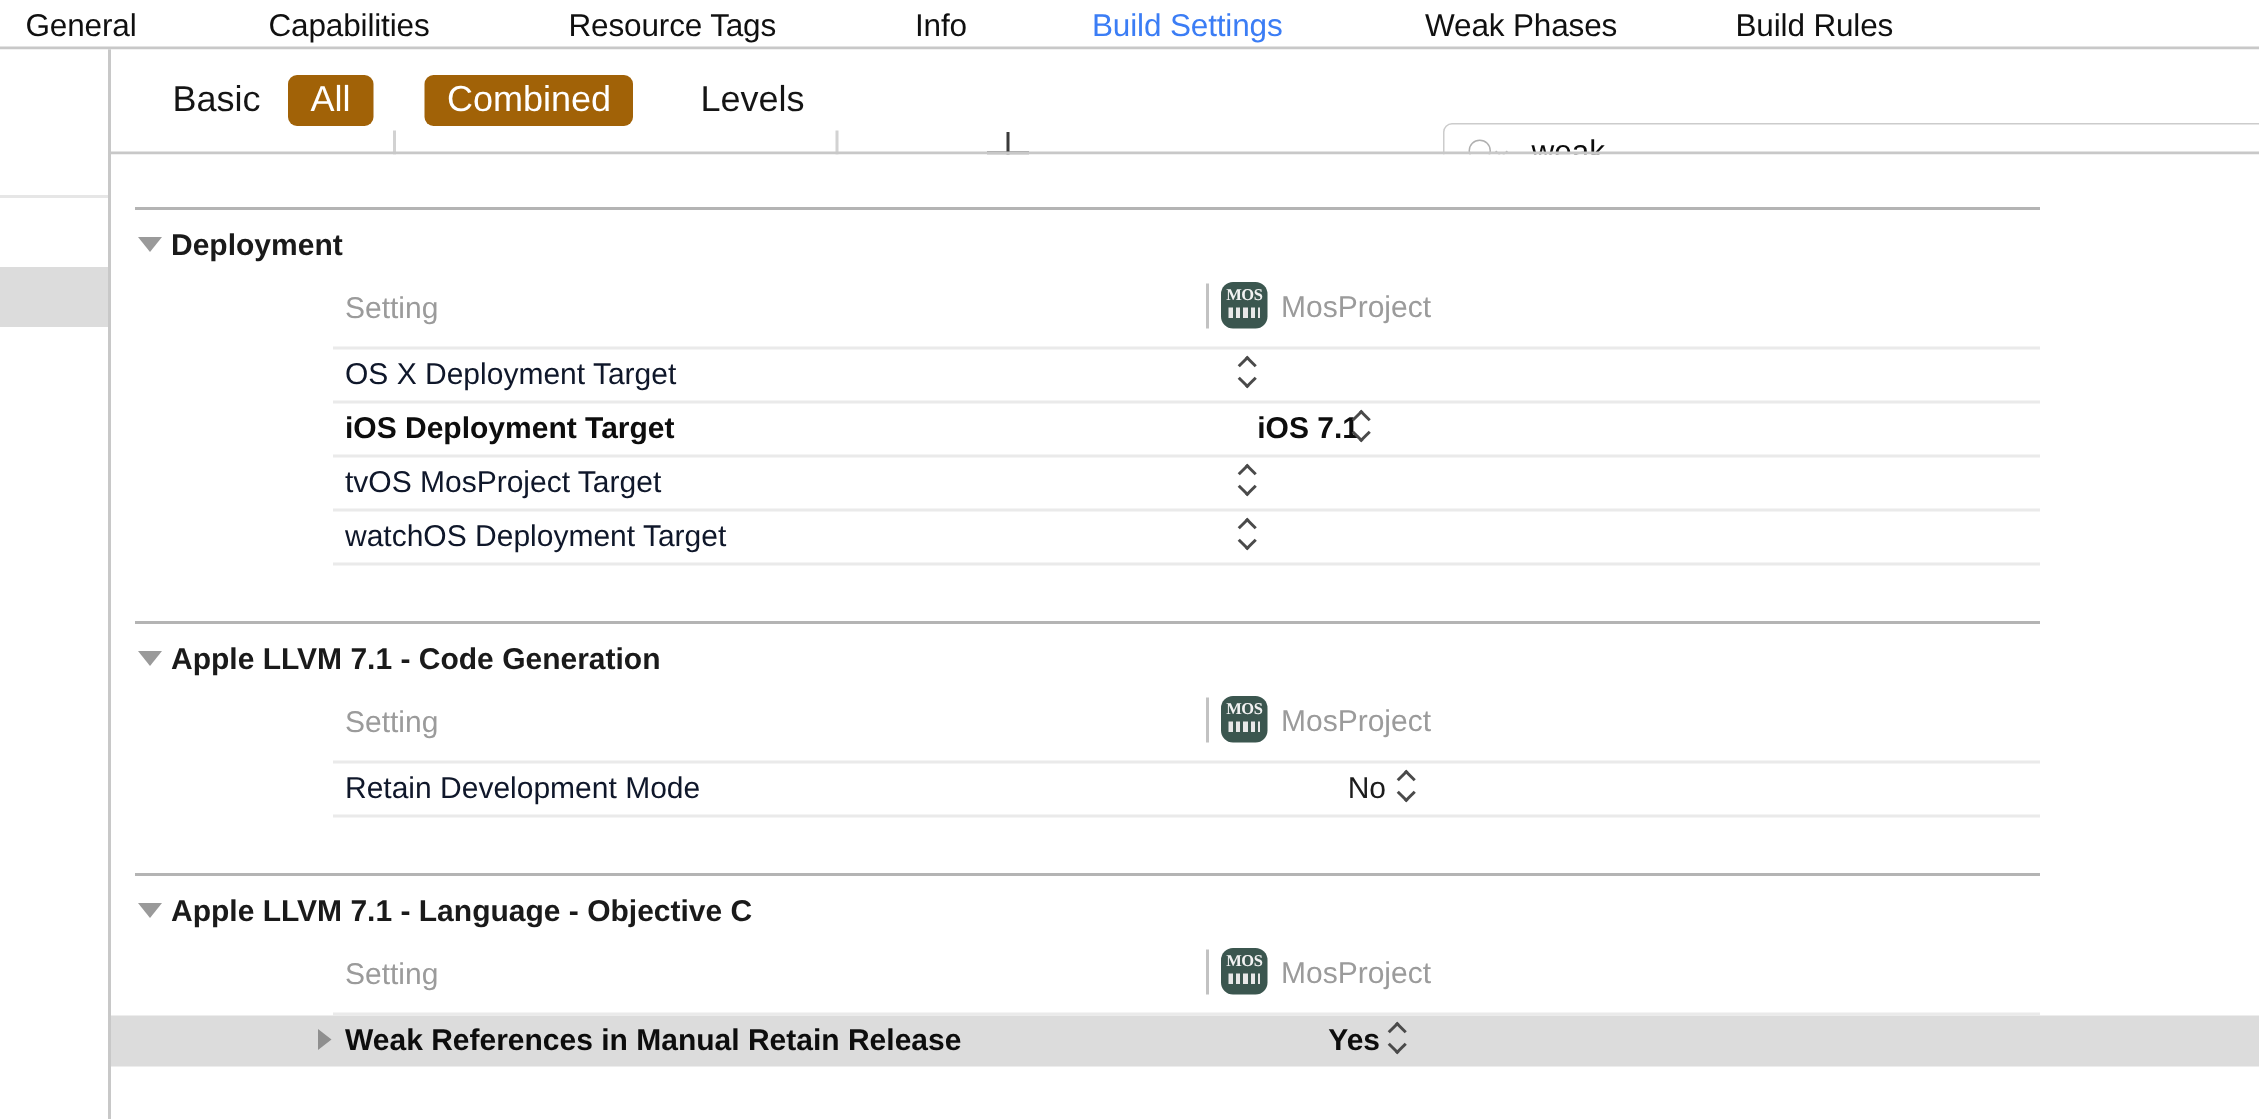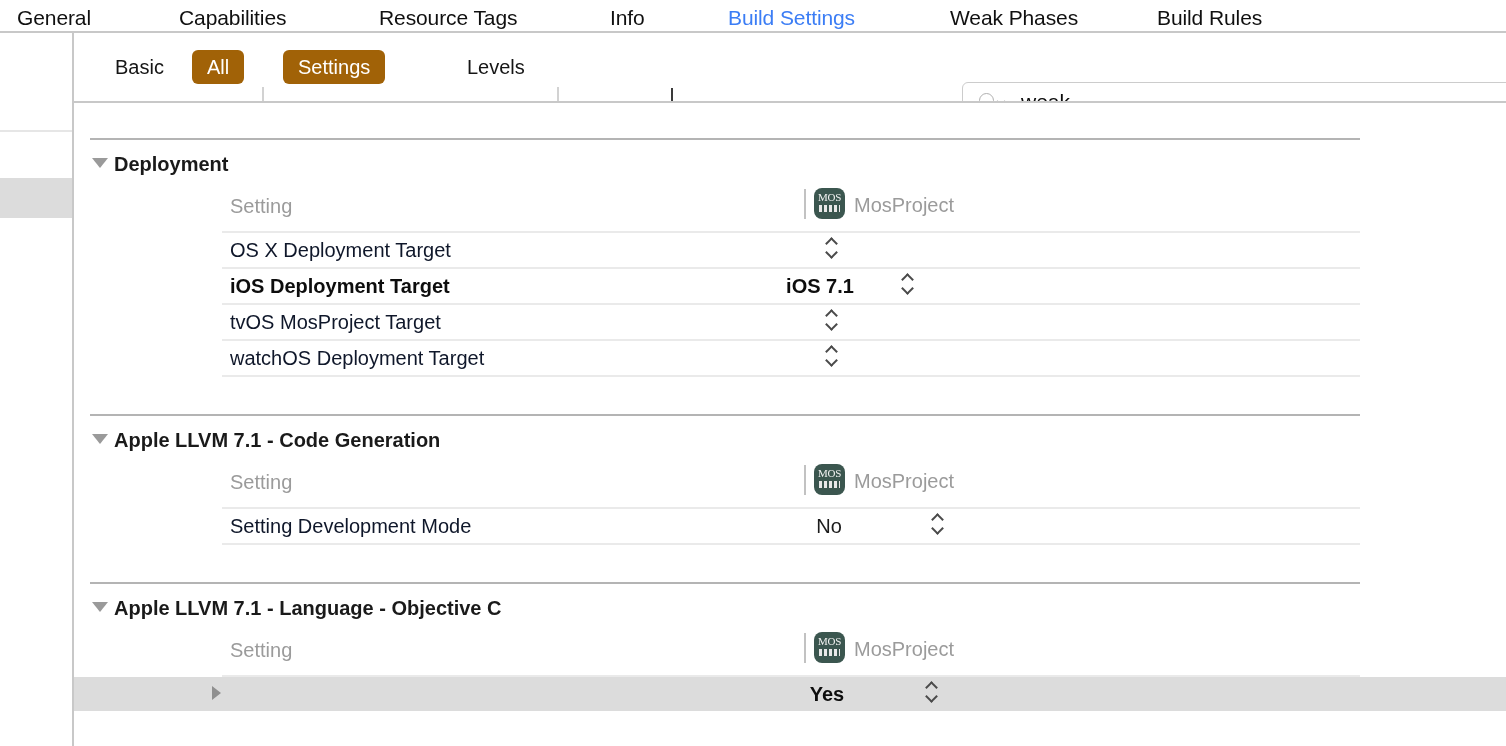--- a/index.html
+++ b/index.html
@@ -95,21 +95,21 @@
     background: #c8c8c8;
   }
   .seg {
     position: absolute;
     top: 17px;
     height: 34px;
     display: flex;
     align-items: center;
     justify-content: center;
     padding: 0 15px;
-    font-size: 20px;
+    font-size: 24px;
     color: #151515;
     border-radius: 6px;
     white-space: nowrap;
     line-height: 1;
     text-align: right;
   }
   .seg.on {
     background: #a16207;
     color: #ffffff;
   }
@@ -250,21 +250,21 @@
     border-radius: 8px;
     background: #3b564f;
     overflow: hidden;
   }
   .proj-icon .mos {
     position: absolute;
     left: 0; right: 0; top: 4px;
     text-align: center;
     font-family: "Liberation Serif", serif;
     font-size: 11px;
-    font-weight: normal;
+    font-weight: bold;
     color: #f2f2f2;
     line-height: 1;
     letter-spacing: -0.3px;
   }
   .proj-icon .bar {
     position: absolute;
     left: 5px; top: 17px;
     width: 21px; height: 7px;
     background: repeating-linear-gradient(
       to right,
@@ -313,21 +313,21 @@
   .row-tri {
     position: absolute;
     left: 138px; top: 11px;
   }
   .row-value {
     position: absolute;
     top: 9px;
     font-size: 20px;
     color: #1c1c1c;
     white-space: nowrap;
-    text-align: center;
+    text-align: right;
     line-height: 1;
   }
   .row-value.bold { font-weight: bold; color: #0d0d0d; }
 
   .stepper {
     position: absolute;
     width: 14px; height: 22px;
   }
   .stepper .up, .stepper .dn {
     position: absolute;
@@ -357,21 +357,21 @@
 
   <div class="sidebar">
     <div class="sidebar-sep"></div>
     <div class="sidebar-selected"></div>
   </div>
   <div class="sidebar-divider"></div>
 
   <div class="toolbar">
     <div class="seg" style="left:26px">Basic</div>
     <div class="seg on" style="left:118px">All</div>
-    <div class="seg on" style="left:209px">Settings</div>
+    <div class="seg on" style="left:209px">Combined</div>
     <div class="seg" style="left:378px">Levels</div>
 
     <div class="seg-divider" style="left:188px"></div>
     <div class="seg-divider" style="left:483px"></div>
 
     <div class="plus-btn"></div>
 
     <div class="search">
       <div class="search-icon">
         <span class="lens"></span>
@@ -451,21 +451,21 @@
         <div class="colhead-sep"></div>
         <div class="proj-icon">
           <div class="mos">MOS</div>
           <div class="bar"></div>
         </div>
         <div class="proj-name">MosProject</div>
       </div>
 
       <div class="row" style="top:404px">
         <div class="row-line"></div>
-        <div class="row-name">Setting Development Mode</div>
+        <div class="row-name">Retain Development Mode</div>
         <div class="row-value" style="left:660px; width:190px">No</div>
         <div class="stepper" style="left:858px; top:7px">
           <span class="up"></span>
           <span class="dn"></span>
         </div>
       </div>
 
       <div class="row-line" style="position:absolute; top:440px"></div>
     </div>
 
@@ -481,20 +481,21 @@
           <div class="mos">MOS</div>
           <div class="bar"></div>
         </div>
         <div class="proj-name">MosProject</div>
       </div>
 
       <div class="row selected" style="top:572px">
         <div class="row-hl"></div>
         <div class="row-line"></div>
         <div class="row-tri tri-right"></div>
+        <div class="row-name bold">Weak References in Manual Retain Release</div>
         <div class="row-value bold" style="left:660px; width:186px">Yes</div>
         <div class="stepper" style="left:852px; top:7px">
           <span class="up"></span>
           <span class="dn"></span>
         </div>
       </div>
     </div>
 
   </div>
 </div>

